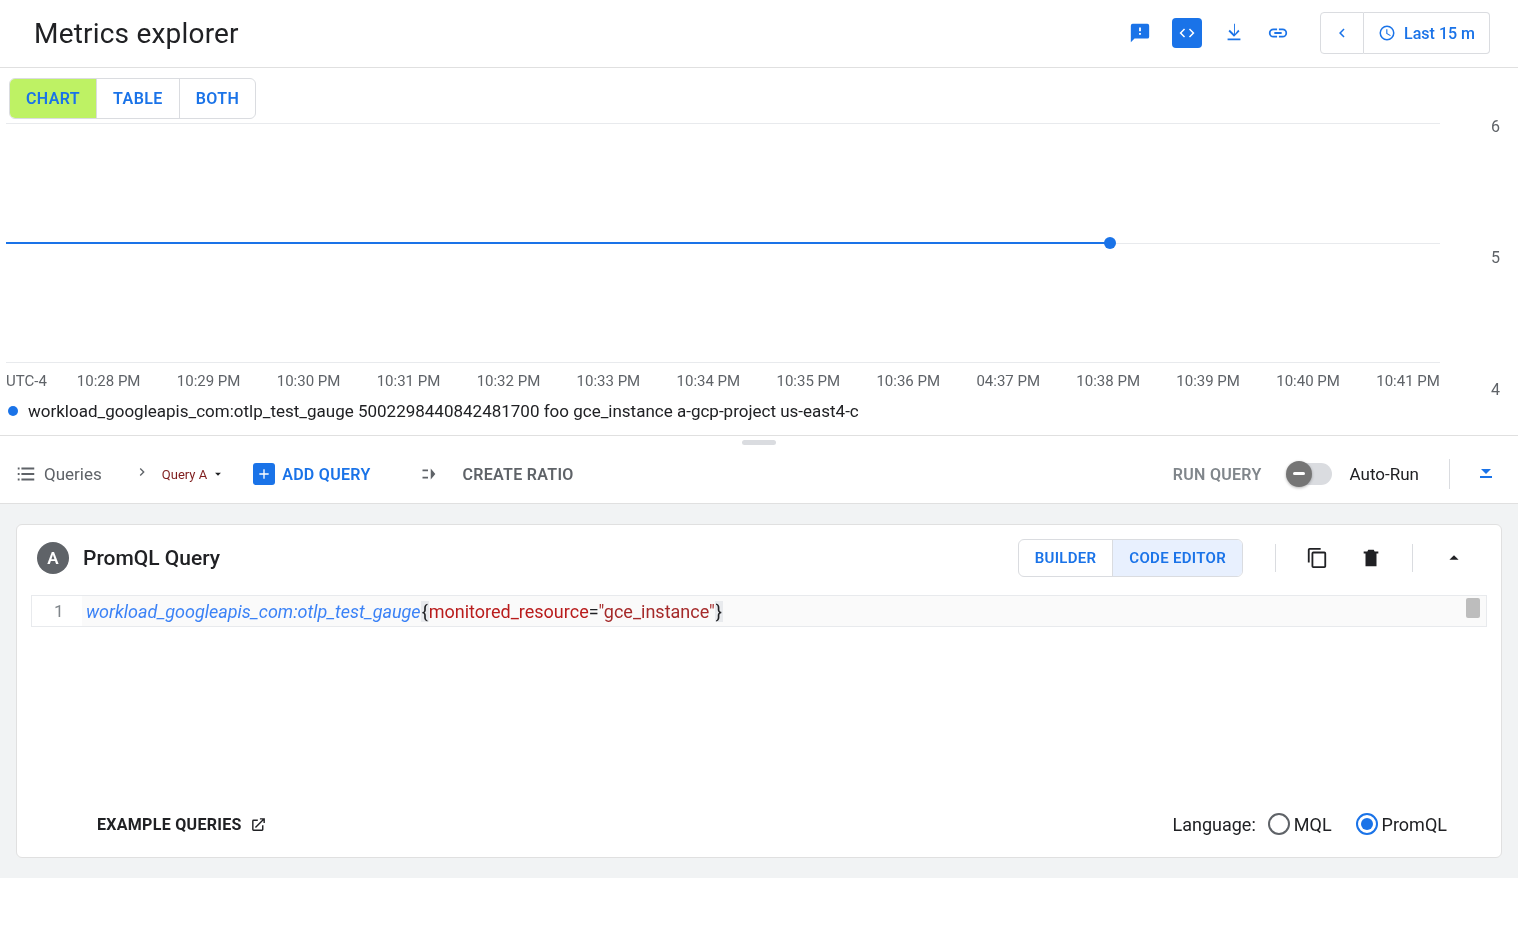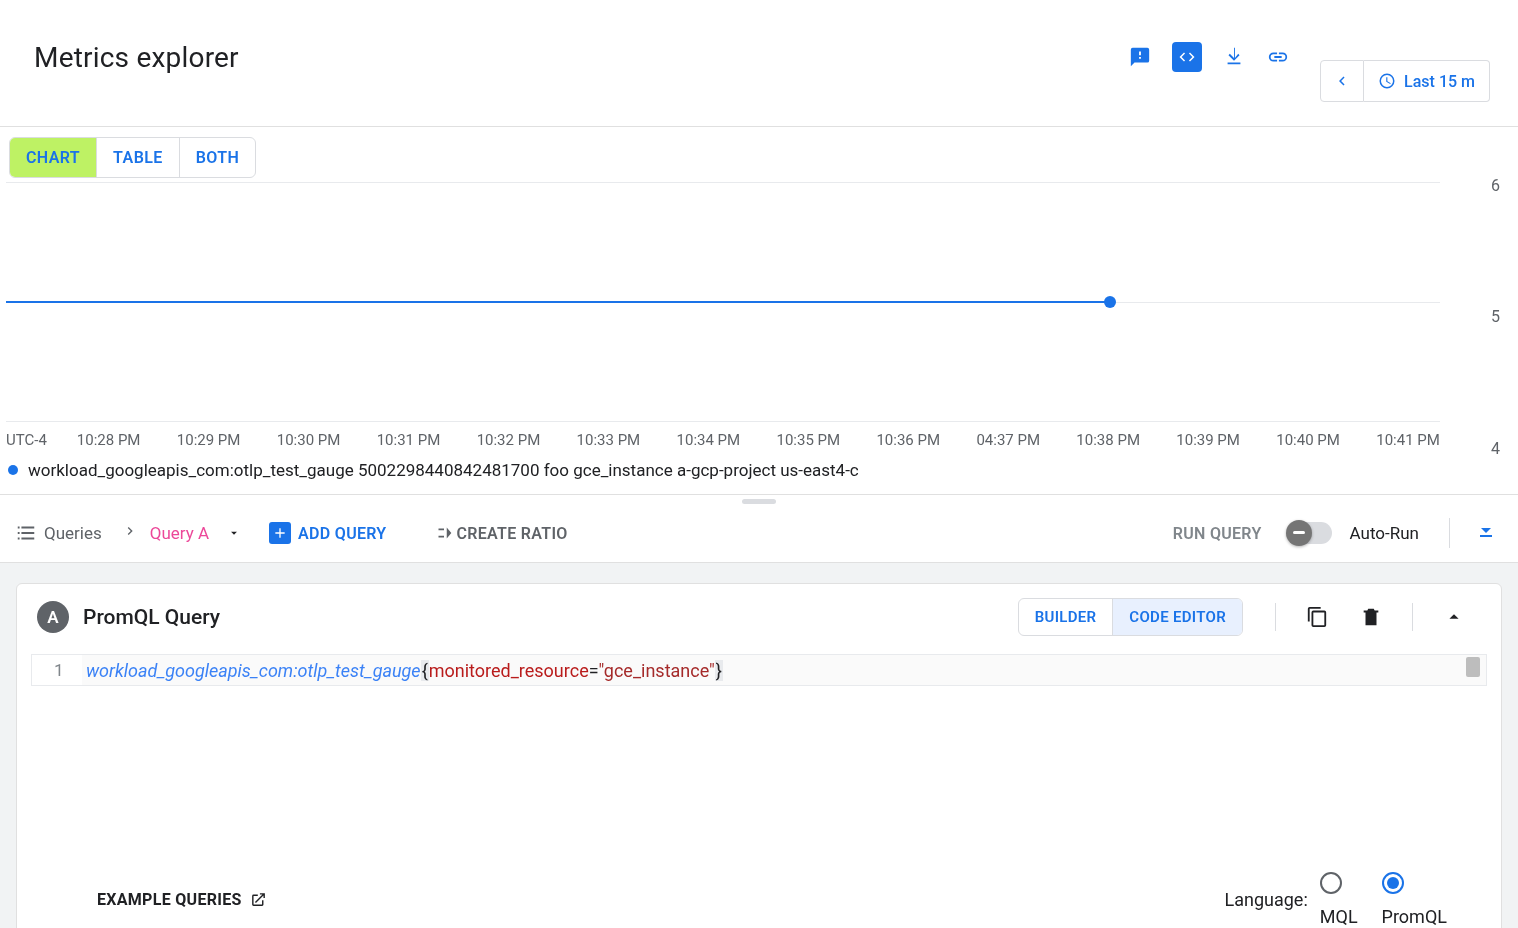--- a/index.html
+++ b/index.html
@@ -1,36 +1,36 @@
 <!DOCTYPE html>
 <html><head>
 <meta charset="utf-8">
 <style>
   * { box-sizing: border-box; margin: 0; padding: 0; font-family: "Google Sans", Roboto, "Helvetica Neue", Arial, sans-serif; }
   body { width: 1518px; height: 928px; background: #fff; color: #202124; overflow: hidden; position: relative; }
 
   
   .header {
     display: flex; align-items: center; justify-content: space-between;
-    padding: 12px 28px 24px 34px;
+    padding: 12px 28px 13px 34px;
     border-bottom: 1px solid #e0e0e0;
   }
   .header-title { font-size: 28px; font-weight: 400; letter-spacing: .2px; }
   .header-actions { display: flex; align-items: center; gap: 4px; }
 
   .hicon {
     width: 40px; height: 40px; display:flex; align-items:center; justify-content:center;
     cursor:pointer; border-radius:4px;
   }
   .hicon svg { width:22px; height:22px; }
   .hicon.plain svg { fill:#1a73e8; }
   .hicon.boxed { background:#1a73e8; border-radius:4px; width:30px; height:30px; margin:0 8px;}
   .hicon.boxed svg { fill:#fff; width:18px; height:18px; }
 
-  .time-group { display:flex; align-items:flex-start; margin-left:18px;margin-top:48px; }
+  .time-group { display:flex; align-items:flex-start; margin-left:18px; }
   .time-nav { width:44px; height:42px; border:1px solid #dadce0; display:flex; align-items:center; justify-content:center; border-radius:4px 0 0 4px; cursor:pointer;}
   .time-nav svg { width:18px; height:18px; fill:#1a73e8; }
   .time-label { height:42px; border:1px solid #dadce0; border-left:none; display:flex; align-items:center; gap:8px; padding:0 14px; color:#1a73e8; font-size:16px; font-weight:500; cursor:pointer; white-space:nowrap; border-radius:0 4px 4px 0;}
   .time-label svg { width:18px; height:18px; fill:#1a73e8; }
 
   
   .view-tabs {
     display:flex; gap:0; margin:10px 0 0 9px;
     border:1px solid #dadce0; border-radius:6px; overflow:hidden; width:fit-content;
   }
@@ -68,29 +68,29 @@
   .splitter { position:relative; height:14px; border-top:1px solid #e0e0e0; }
   .splitter-handle { position:absolute; top:4px; left:50%; transform:translateX(-50%); width:34px; height:5px; border-radius:3px; background:#dadce0; cursor:row-resize;}
 
   
   .qbar {
     display:flex; align-items:center; padding:10px 20px 14px 14px;
     border-bottom:1px solid #e0e0e0; gap:6px;
   }
   .qbar .inline-icon { width:24px; height:24px; display:flex; align-items:center; justify-content:center; }
   .qbar .inline-icon svg { fill:#5f6368; width:22px; height:22px;}
-  .qbar .crumb { font-size:17px; color:#5f6368; margin-right:8px;}
+  .qbar .crumb { font-size:17px; color:#5f6368; margin-right:20px;}
   .qbar .chev { margin:0 6px;}
   .qbar .chev svg{width:16px;height:16px;fill:#5f6368;}
-  .qbar .qname { font-size:17px; color:#ec4899; display:flex; align-items:center; gap:18px; cursor:pointer; margin-right:22px;}
+  .qbar .qname { font-size:13px; color:#7f1d1d; display:flex; align-items:center; gap:4px; cursor:pointer; margin-right:22px;}
   .qbar .qname svg { width:14px; height:14px; fill:#202124;}
   .add-query{ display:flex; align-items:center; gap:7px; color:#1a73e8; font-weight:600; font-size:16px; letter-spacing:.3px; margin-right:40px; cursor:pointer;}
   .add-query .plus{ width:22px;height:22px;background:#1a73e8;border-radius:3px;display:flex;align-items:center;justify-content:center;}
   .add-query .plus svg{fill:#fff;width:16px;height:16px;}
-  .create-ratio{ display:flex; align-items:center; gap:2px; color:#5f6368; font-weight:600; font-size:16px; letter-spacing:.3px; cursor:pointer; }
+  .create-ratio{ display:flex; align-items:center; gap:24px; color:#5f6368; font-weight:600; font-size:16px; letter-spacing:.3px; cursor:pointer; }
   .create-ratio svg{width:22px;height:22px;fill:#5f6368;}
   .qbar .spacer{flex:1;}
   .run-query{ color:#80868b; font-weight:600; font-size:16px; letter-spacing:.3px; margin-right:20px;}
   .switch{ position:relative; width:44px; height:22px; border-radius:11px; background:#dadce0; margin-right:12px; cursor:pointer;}
   .switch-knob{ position:absolute; left:-2px; top:-2px; width:26px; height:26px; border-radius:50%; background:#757575; box-shadow:0 1px 3px rgba(0,0,0,.3);}
   .switch-knob::after{content:"";position:absolute;left:7px;top:11px;width:12px;height:3px;background:#fff;border-radius:2px;}
   .autorun{font-size:17px;color:#202124;margin-right:24px;}
   .qbar .vdiv{width:1px;height:30px;background:#dadce0;margin-right:18px;}
   .collapse-all svg{width:24px;height:24px;fill:#1a73e8;cursor:pointer;}
 
@@ -121,21 +121,21 @@
   .tok-str{color:#a52a2a;}
   .scroll-thumb{position:absolute;right:6px;top:2px;width:14px;height:20px;background:#bdbdbd;border-radius:2px;}
 
   .editor-spacer{height:170px;}
 
   .qpanel-foot{display:flex;align-items:center;padding:16px 30px 22px 80px;}
   .example{display:flex;align-items:center;gap:8px;font-size:16px;font-weight:700;letter-spacing:.3px;cursor:pointer;color:#202124;}
   .example svg{width:17px;height:17px;fill:#202124;}
   .qpanel-foot .spacer{flex:1;}
   .lang-label{font-size:18px;margin-right:12px;}
-  .radio{display:flex;align-items:flex-start;gap:12px;margin-right:24px;cursor:pointer;font-size:18px;flex-direction:column;}
+  .radio{display:flex;align-items:flex-end;gap:4px;margin-right:24px;cursor:pointer;font-size:18px;}
   .radio-circle{width:22px;height:22px;border:2px solid #5f6368;border-radius:50%;position:relative;}
   .radio.sel .radio-circle{border-color:#1a73e8;}
   .radio.sel .radio-circle::after{content:"";position:absolute;inset:3px;border-radius:50%;background:#1a73e8;}
 </style>
 </head>
 <body>
 
 <div class="header">
   <div class="header-title">Metrics explorer</div>
   <div class="header-actions">

